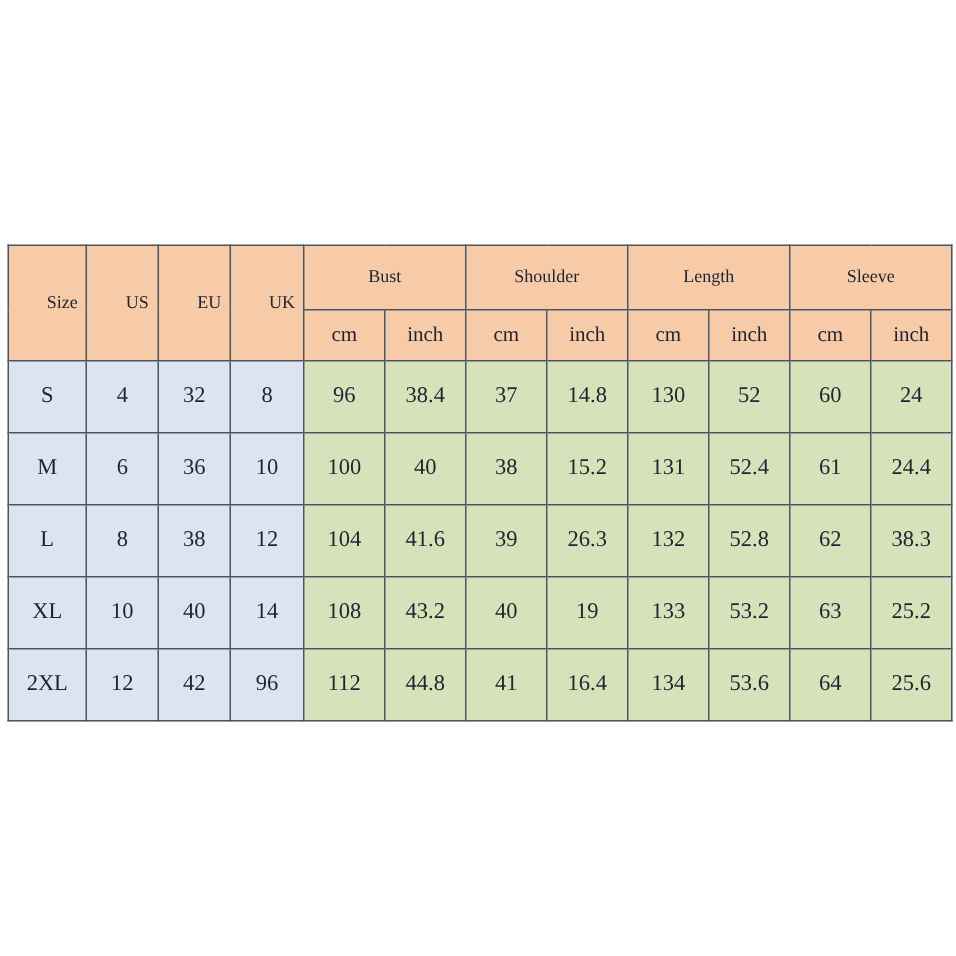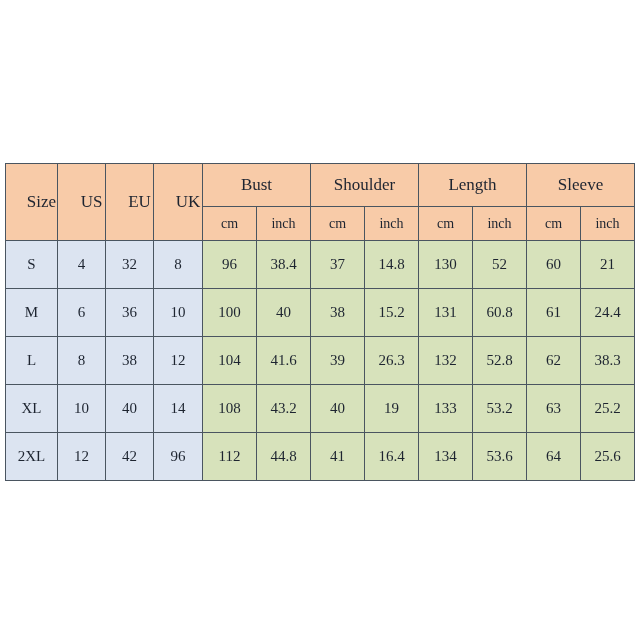--- a/index.html
+++ b/index.html
@@ -38,21 +38,21 @@
     vertical-align: middle;
     color: #1d2430;
     font-weight: normal;
     padding: 0;
     line-height: 1.1;
   }
 
   
   thead th {
     background: #f8cba8;
-    font-size: 17px;
+    font-size: 12px;
   }
   thead th.grp {
     height: 42px;
   }
   thead th.unit {
     height: 33px;
     font-size: 14px;
     font-family: Liberation Serif, serif;
   }
   thead th.spanrow {
@@ -126,33 +126,33 @@
           <td class="idcell">4</td>
           <td class="idcell">32</td>
           <td class="idcell">8</td>
           <td class="mcell">96</td>
           <td class="mcell">38.4</td>
           <td class="mcell">37</td>
           <td class="mcell">14.8</td>
           <td class="mcell">130</td>
           <td class="mcell">52</td>
           <td class="mcell">60</td>
-          <td class="mcell">21</td>
+          <td class="mcell">24</td>
         </tr>
         <tr>
           <td class="idcell">M</td>
           <td class="idcell">6</td>
           <td class="idcell">36</td>
           <td class="idcell">10</td>
           <td class="mcell">100</td>
           <td class="mcell">40</td>
           <td class="mcell">38</td>
           <td class="mcell">15.2</td>
           <td class="mcell">131</td>
-          <td class="mcell">60.8</td>
+          <td class="mcell">52.4</td>
           <td class="mcell">61</td>
           <td class="mcell">24.4</td>
         </tr>
         <tr>
           <td class="idcell">L</td>
           <td class="idcell">8</td>
           <td class="idcell">38</td>
           <td class="idcell">12</td>
           <td class="mcell">104</td>
           <td class="mcell">41.6</td>

